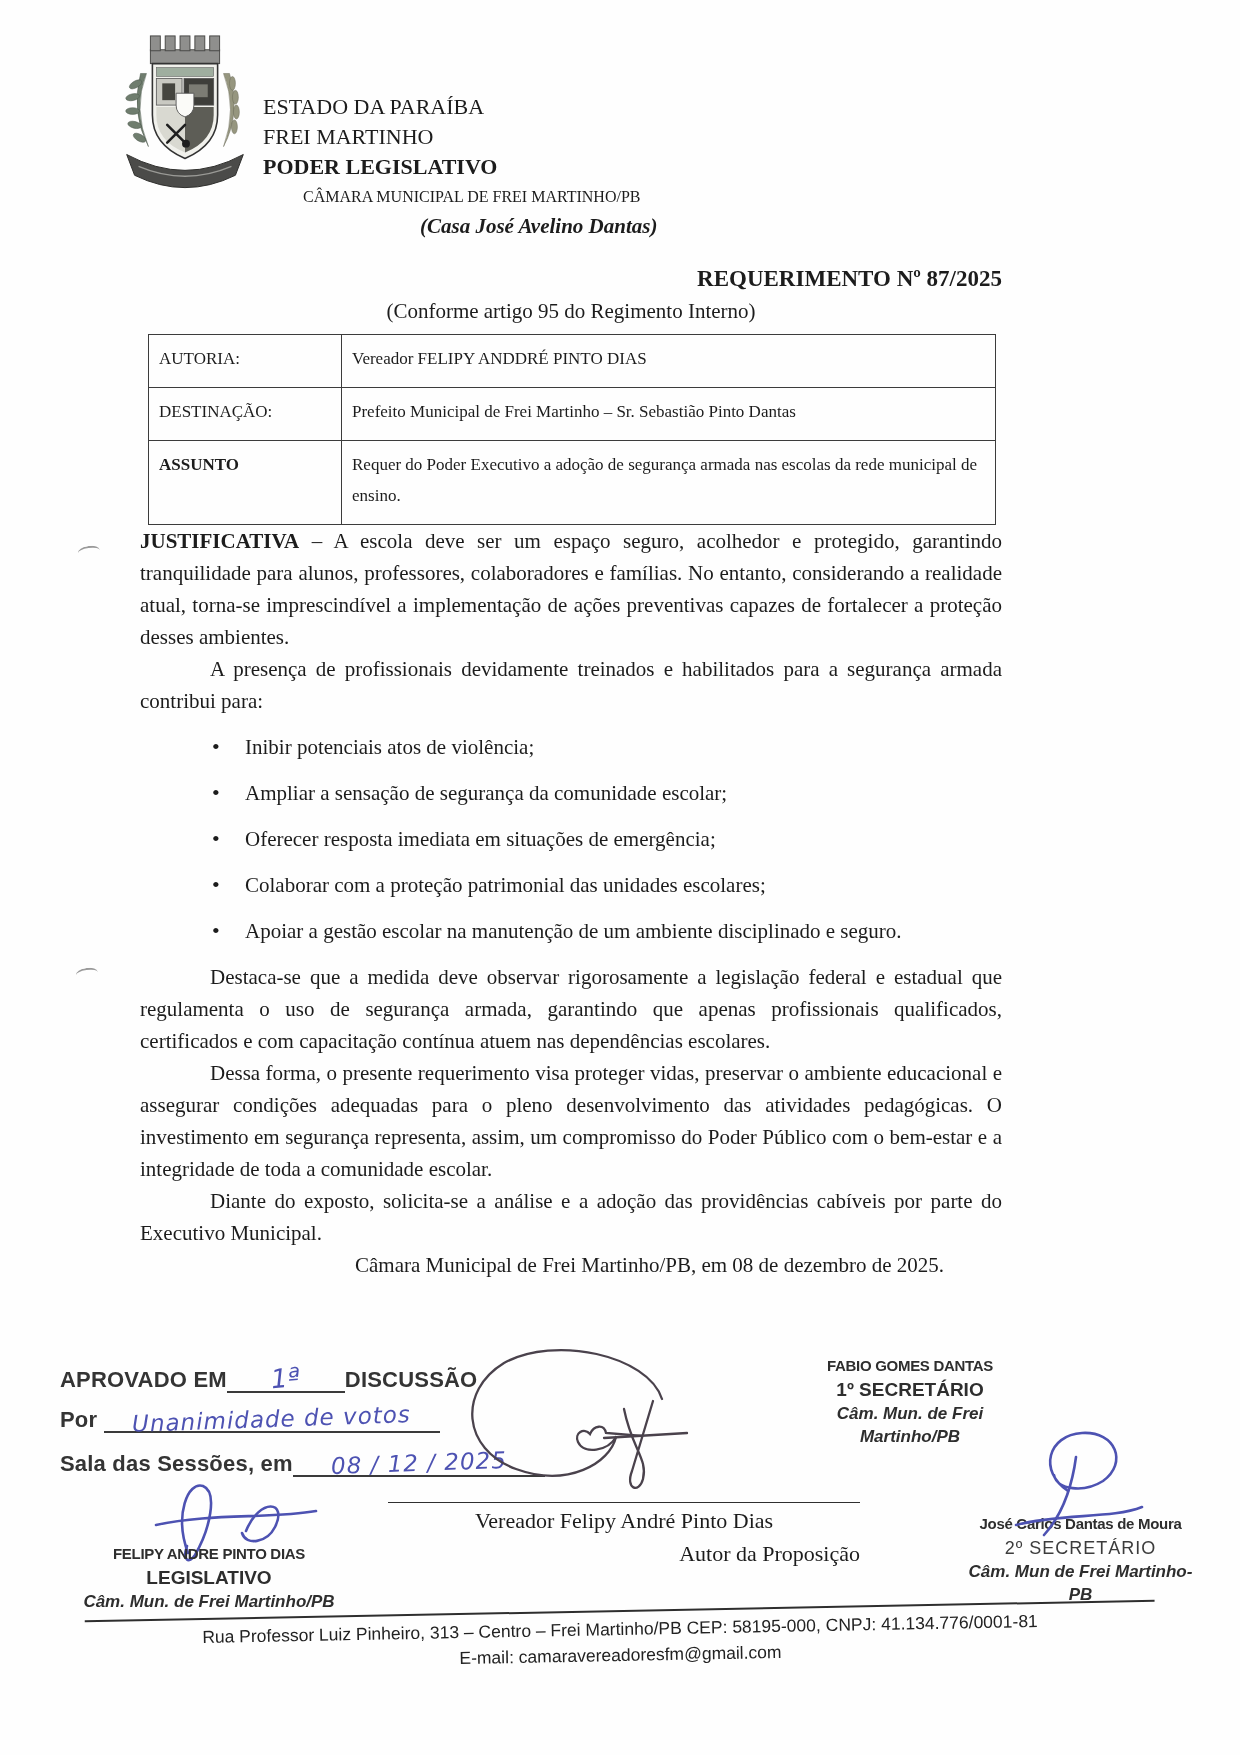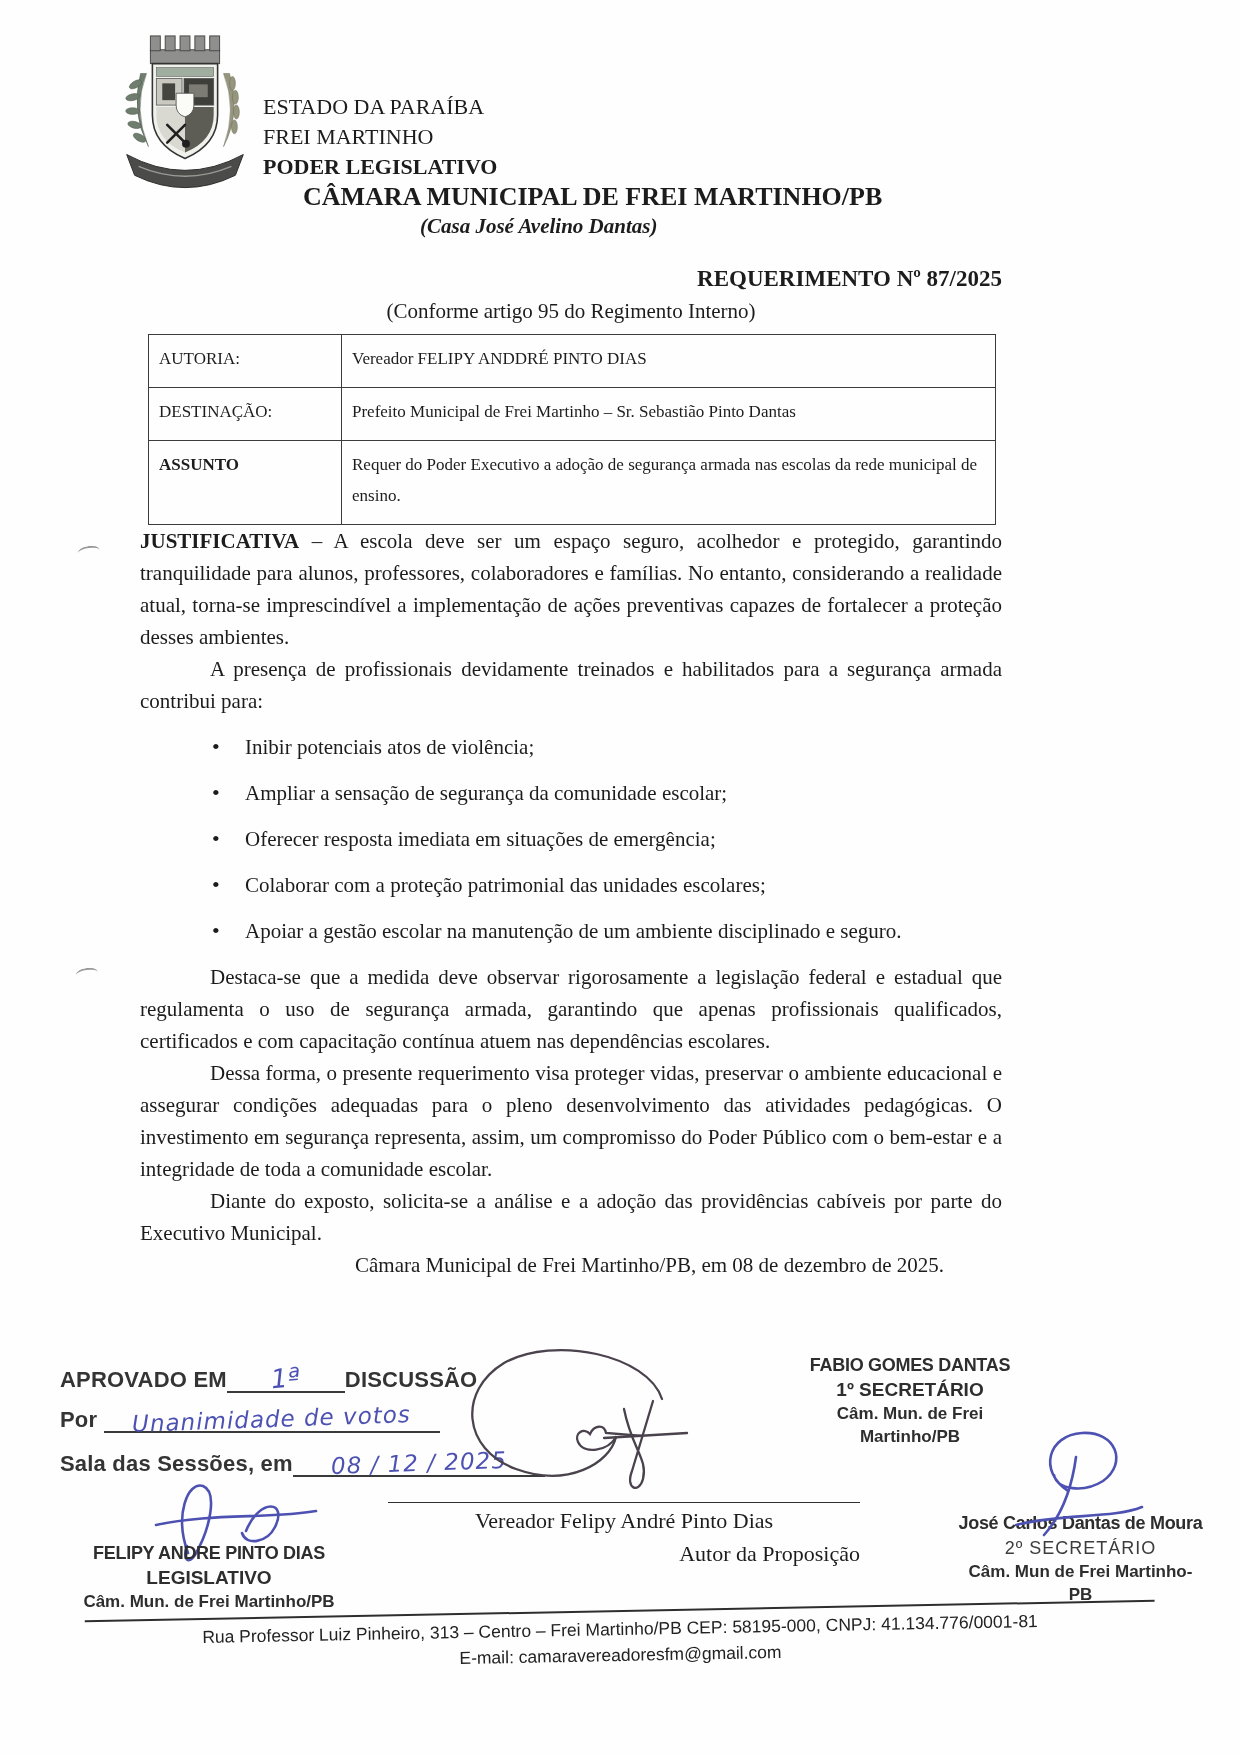--- a/index.html
+++ b/index.html
@@ -4,21 +4,21 @@
 <style>
   html,body{margin:0;padding:0;background:#e8e8e8;}
   .page{position:relative;width:1240px;height:1755px;background:#fefefe;margin:0 auto;
         font-family:"Liberation Serif",serif;color:#1c1c1c;overflow:hidden;padding-left:39px;}
 
   
   .coa{position:absolute;left:120px;top:30px;width:130px;height:168px;}
   .lh-text{position:absolute;left:263px;top:92px;font-size:22px;line-height:30px;white-space:nowrap;}
   .lh-line{font-weight:normal;}
   .lh-bold{font-weight:bold;}
-  .lh-camara{font-weight:bold;text-indent:40px;font-size:26px;}
+  .lh-camara{font-weight:normal;text-indent:40px;font-size:16px;}
   .casa{position:absolute;left:420px;top:214px;font-weight:bold;font-style:italic;font-size:21px;}
 
   
   .content{position:absolute;left:140px;top:266px;width:862px;}
   .doc-title{text-align:right;font-weight:bold;font-size:23px;}
   .doc-subtitle{text-align:center;font-size:21px;margin-top:7px;}
 
   table.meta{border-collapse:collapse;margin:10px 0 0 8px;width:848px;font-size:17px;}
   table.meta td{border:1.6px solid #3c3c3c;padding:8px 10px 13px 10px;vertical-align:top;line-height:31px;}
   td.lbl{width:172px;}
@@ -37,24 +37,24 @@
   
   .sig-area{position:absolute;left:0;top:1345px;width:1240px;height:250px;}
   .stampline{position:absolute;font-family:"Liberation Sans",sans-serif;font-weight:bold;
              color:#343434;font-size:22px;letter-spacing:0.2px;white-space:nowrap;}
   .uline{display:inline-block;border-bottom:2.2px solid #3a3a3a;text-align:center;line-height:1;}
   .hand{color:#4d52b2;font-family:"DejaVu Sans",sans-serif;font-style:italic;font-weight:normal;}
   .hand-big{font-size:26px;}
   .hand-med{font-size:23px;letter-spacing:1px;}
 
   .stamp-block{position:absolute;text-align:center;font-family:"Liberation Sans",sans-serif;color:#2e2e2e;}
-  .stamp-name{font-weight:bold;font-size:18px;letter-spacing:-0.3px;line-height:25px;}
+  .stamp-name{font-weight:bold;font-size:15px;letter-spacing:-0.3px;line-height:25px;}
   .stamp-role{font-weight:bold;font-size:19px;line-height:24px;}
   .stamp-role-lite{font-weight:normal;font-size:18px;letter-spacing:1px;line-height:24px;color:#3c3c3c;}
-  .stamp-org{font-weight:bold;font-size:17px;line-height:23px;}
+  .stamp-org{font-weight:bold;font-size:17px;line-height:23px;font-style:italic;}
 
   .center-sig-line{position:absolute;left:388px;top:157px;width:472px;border-top:1.6px solid #2f2f2f;}
   .center-name{position:absolute;left:388px;top:163px;width:472px;text-align:center;font-size:22px;}
   .center-role{position:absolute;left:388px;top:196px;width:472px;text-align:right;font-size:22px;}
 
   svg.sig{position:absolute;pointer-events:none;}
 
   
   .footer{position:absolute;left:0;top:1592px;width:1240px;transform:rotate(-1.1deg);
           font-family:"Liberation Sans",sans-serif;color:#222;}

